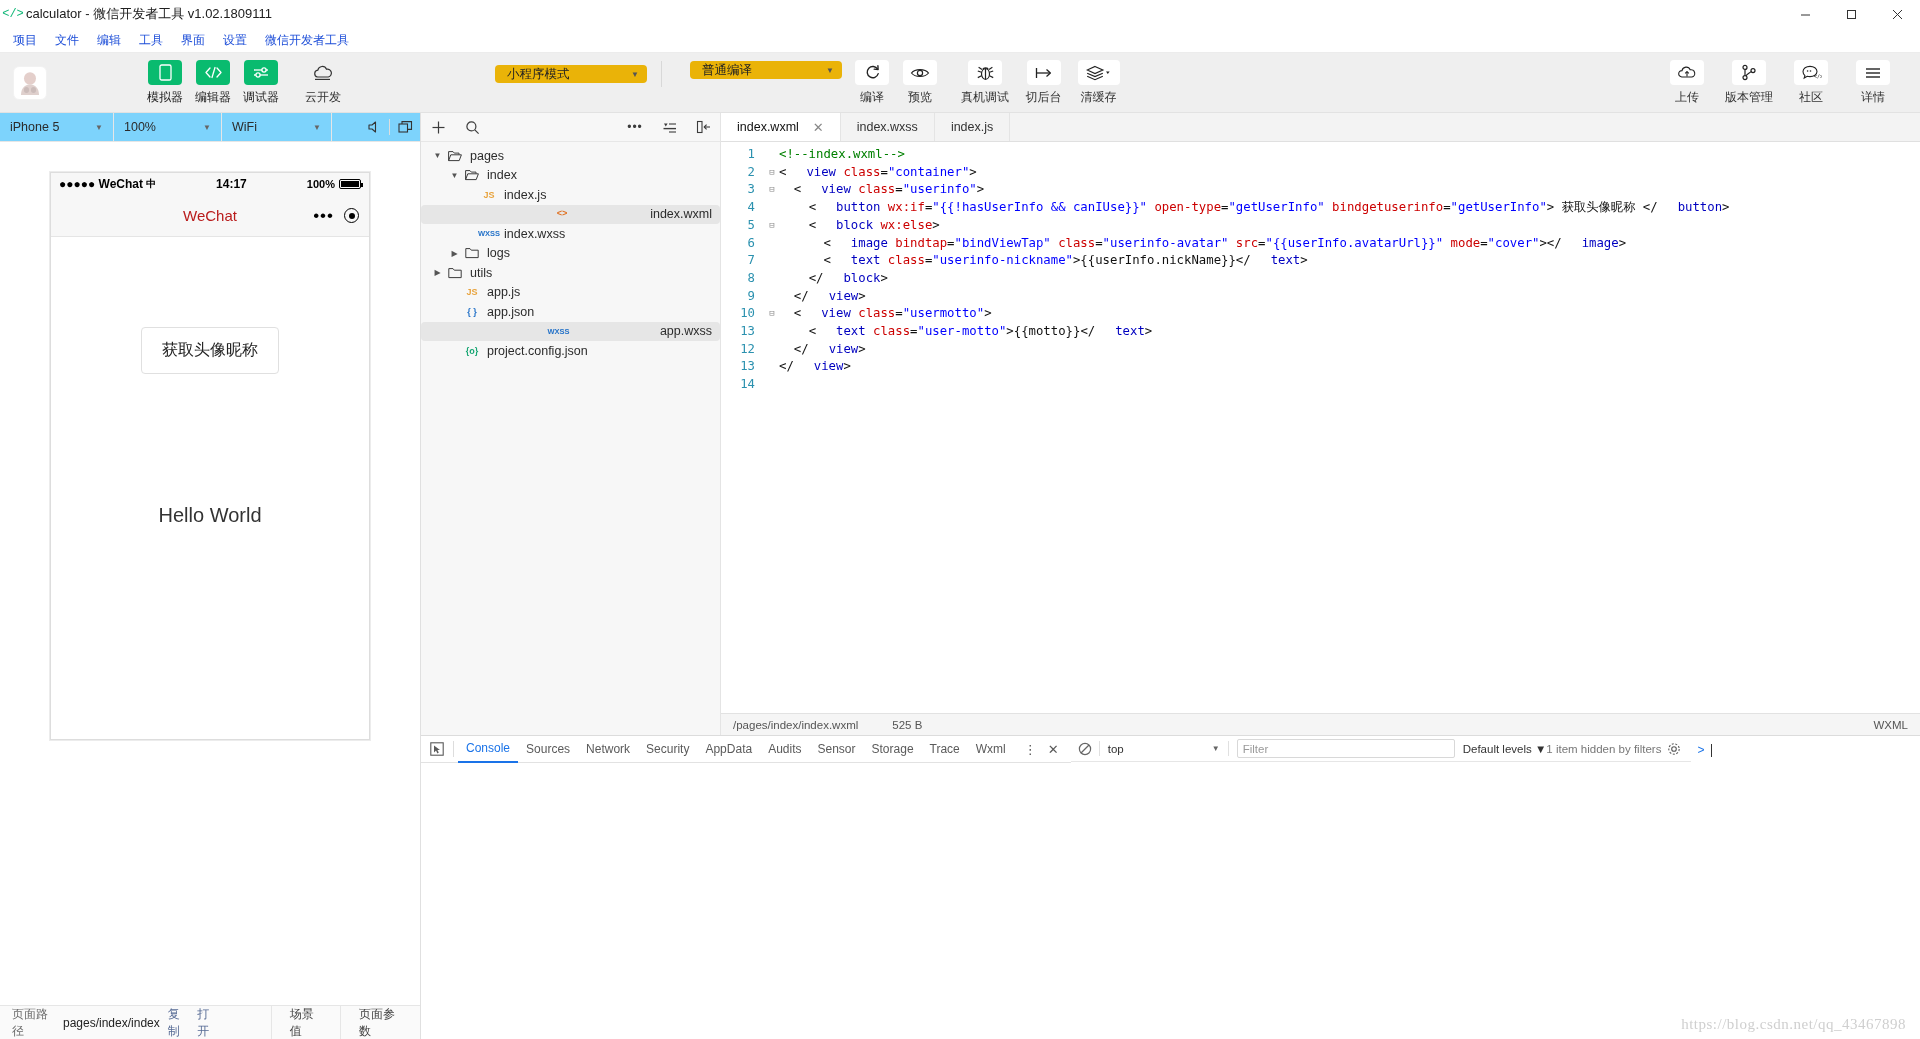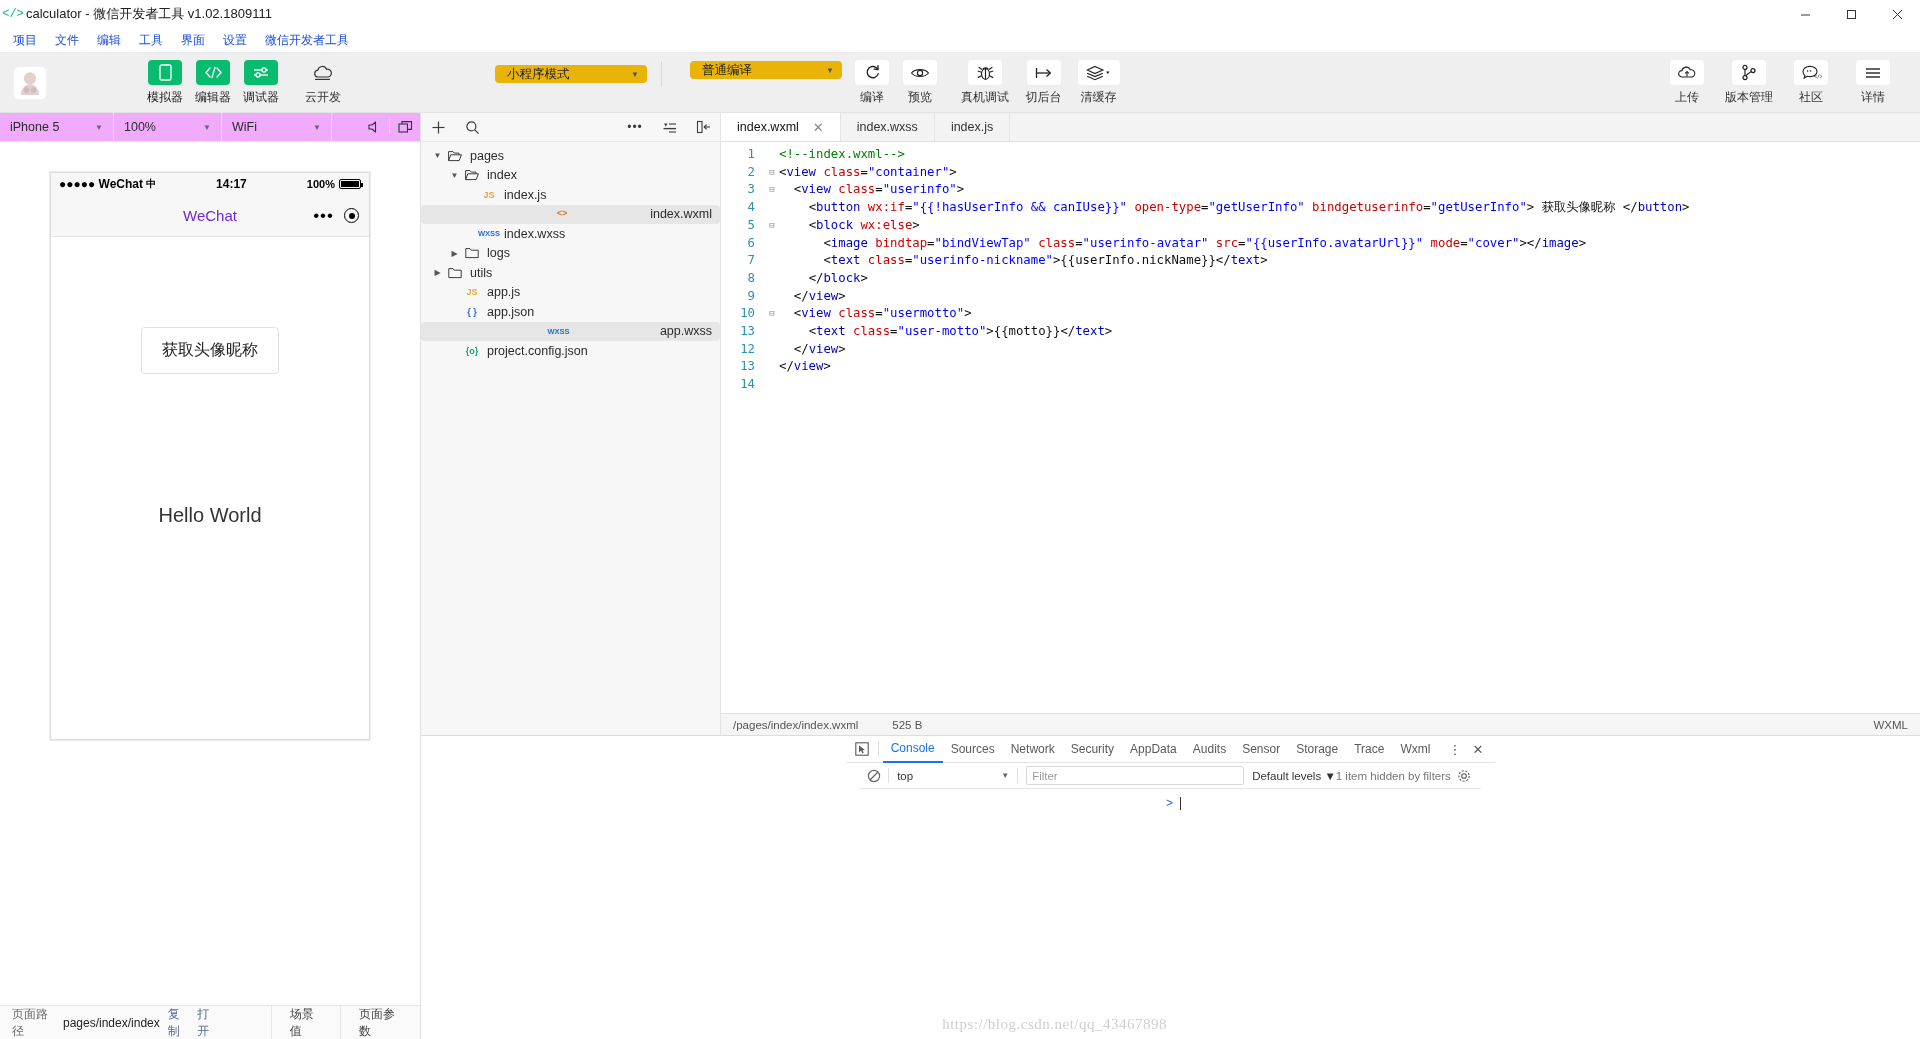--- a/index.html
+++ b/index.html
@@ -72,21 +72,21 @@
   .tb-right .tbtn { width: 62px; }
 
   
   .body { flex: 1; display: flex; min-height: 0; }
 
   
   .sim { width: 421px; flex: none; display: flex; flex-direction: column; background: #fff;
          border-right: 1px solid #e0e0e0; }
   .sim-bar {
     height: 29px; display: flex; align-items: center; border-bottom: 1px solid #e6e6e6;
-    background: #f0abfc; flex: none; text-align: center;
+    background: #7dd3fc; flex: none; text-align: center;
   }
   .sim-sel {
     display: flex; align-items: center; justify-content: space-between;
     font-size: 12.5px; color: #2b2b2b; height: 28px; padding: 0 10px;
     border-right: 1px solid #e6e6e6; cursor: default; white-space: nowrap;
   }
   .sim-sel .caret { font-size: 8px; margin-left: 14px; color: #666; }
   .sim-bar .spacer { flex: 1; }
   .sim-ic { width: 30px; display: flex; align-items: center; justify-content: center; color: #444; }
   .sim-stage { flex: 1; background: #fff; position: relative; }
@@ -102,21 +102,21 @@
   .ph-status .l { display: flex; align-items: center; gap: 3px; }
   .ph-status .c { flex: 1; text-align: center; font-size: 12px; }
   .ph-status .r { display: flex; align-items: center; gap: 4px; font-size: 11px; }
   .batt { width: 22px; height: 10px; border: 1px solid #000; border-radius: 2px; position: relative; }
   .batt::after { content:""; position:absolute; right:-3px; top:3px; width:2px; height:4px; background:#000; }
   .batt i { position:absolute; left:1px; top:1px; bottom:1px; right:1px; background:#000; display:block; }
   .ph-nav {
     height: 42px; background: #f7f7f7; display: flex; align-items: center; position: relative;
     border-bottom: 1px solid #e5e5e5;
   }
-  .ph-nav .t { flex: 1; text-align: center; font-size: 15px; color: #6d28d9; }
+  .ph-nav .t { flex: 1; text-align: center; font-size: 15px; color: #b91c1c; }
   .ph-nav .caps { position: absolute; right: 10px; display: flex; align-items: center; gap: 10px; }
   .ph-nav .caps .d3 { font-size: 17px; letter-spacing: 1px; line-height: 1; }
   .ph-nav .caps .circ {
     width: 15px; height: 15px; border: 1.6px solid #000; border-radius: 50%;
     display: flex; align-items: center; justify-content: center;
   }
   .ph-nav .caps .circ i { width: 6px; height: 6px; border-radius: 50%; background: #000; display: block; }
   .ph-body { background: #fff; height: calc(100% - 64px); display: flex; flex-direction: column; align-items: center; }
   .getbtn {
     margin-top: 90px; border: 1px solid #e0e0e0; border-radius: 4px;
@@ -164,35 +164,35 @@
   .tab { display: flex; align-items: center; padding: 0 16px; font-size: 12.5px; color: #333;
          background: #f3f3f3; border-right: 1px solid #e4e4e4; cursor: default; gap: 14px; }
   .tab.active { background: #fff; color: #111; }
   .tab .x { font-size: 13px; color: #888; }
   .code { flex: 1; overflow: hidden; position: relative; font-family: "DejaVu Sans Mono", "Liberation Mono", monospace;
           font-size: 12.3px; line-height: 17.7px; padding-top: 4px; background: #fff; }
   .cl { display: flex; white-space: pre; }
   .cl .ln { width: 44px; text-align: right; color: #2b91af; flex: none; padding-right: 10px; }
   .cl .fold { width: 14px; flex: none; text-align: center; color: #8a8a8a; font-size: 9px; line-height: 17.7px; }
   .cl .tx { flex: 1; }
-  .k-tag { color: #0000c0; }
+  .k-tag { color: #0000c0; margin-left: 20px; }
   .k-attr { color: #cc0000; }
   .k-str { color: #0000ff; }
   .k-com { color: #008000; }
   .k-txt { color: #111; }
   .k-brace { color: #111; }
   .editor-status {
     height: 22px; background: #f5f5f5; border-top: 1px solid #e2e2e2; display: flex;
     align-items: center; font-size: 11.5px; color: #555; flex: none; padding: 0 12px; gap: 34px;
   }
   .editor-status .right-end { margin-left: auto; color: #555; }
 
   
-  .devtools { flex: 1; display: flex; flex-direction: column; min-height: 0; background: #fff;
-              border-top: 1px solid #dcdcdc; align-items: center; }
+  .devtools { flex: 1; display: flex; flex-direction: row; min-height: 0; background: #fff;
+              border-top: 1px solid #dcdcdc; }
   .dt-tabs { height: 27px; display: flex; align-items: center; border-bottom: 1px solid #e2e2e2;
              background: #fff; flex: none; }
   .dt-tabs .insp { width: 32px; display: flex; align-items: center; justify-content: center; color: #5a5a5a; }
   .dt-tabs .div { width: 1px; height: 16px; background: #ddd; margin-right: 4px; }
   .dt-tab { font-size: 12px; color: #5a5a5a; padding: 0 8px; height: 27px; display: flex;
             align-items: center; cursor: default; }
   .dt-tab.active { color: #1a73e8; border-bottom: 2px solid #1a73e8; }
   .dt-tabs .sp { flex: 1; }
   .dt-tabs .dots { padding: 0 10px; color: #5a5a5a; letter-spacing: 1px; font-size: 13px; }
   .dt-tabs .x2 { padding-right: 12px; color: #5a5a5a; font-size: 13px; }

